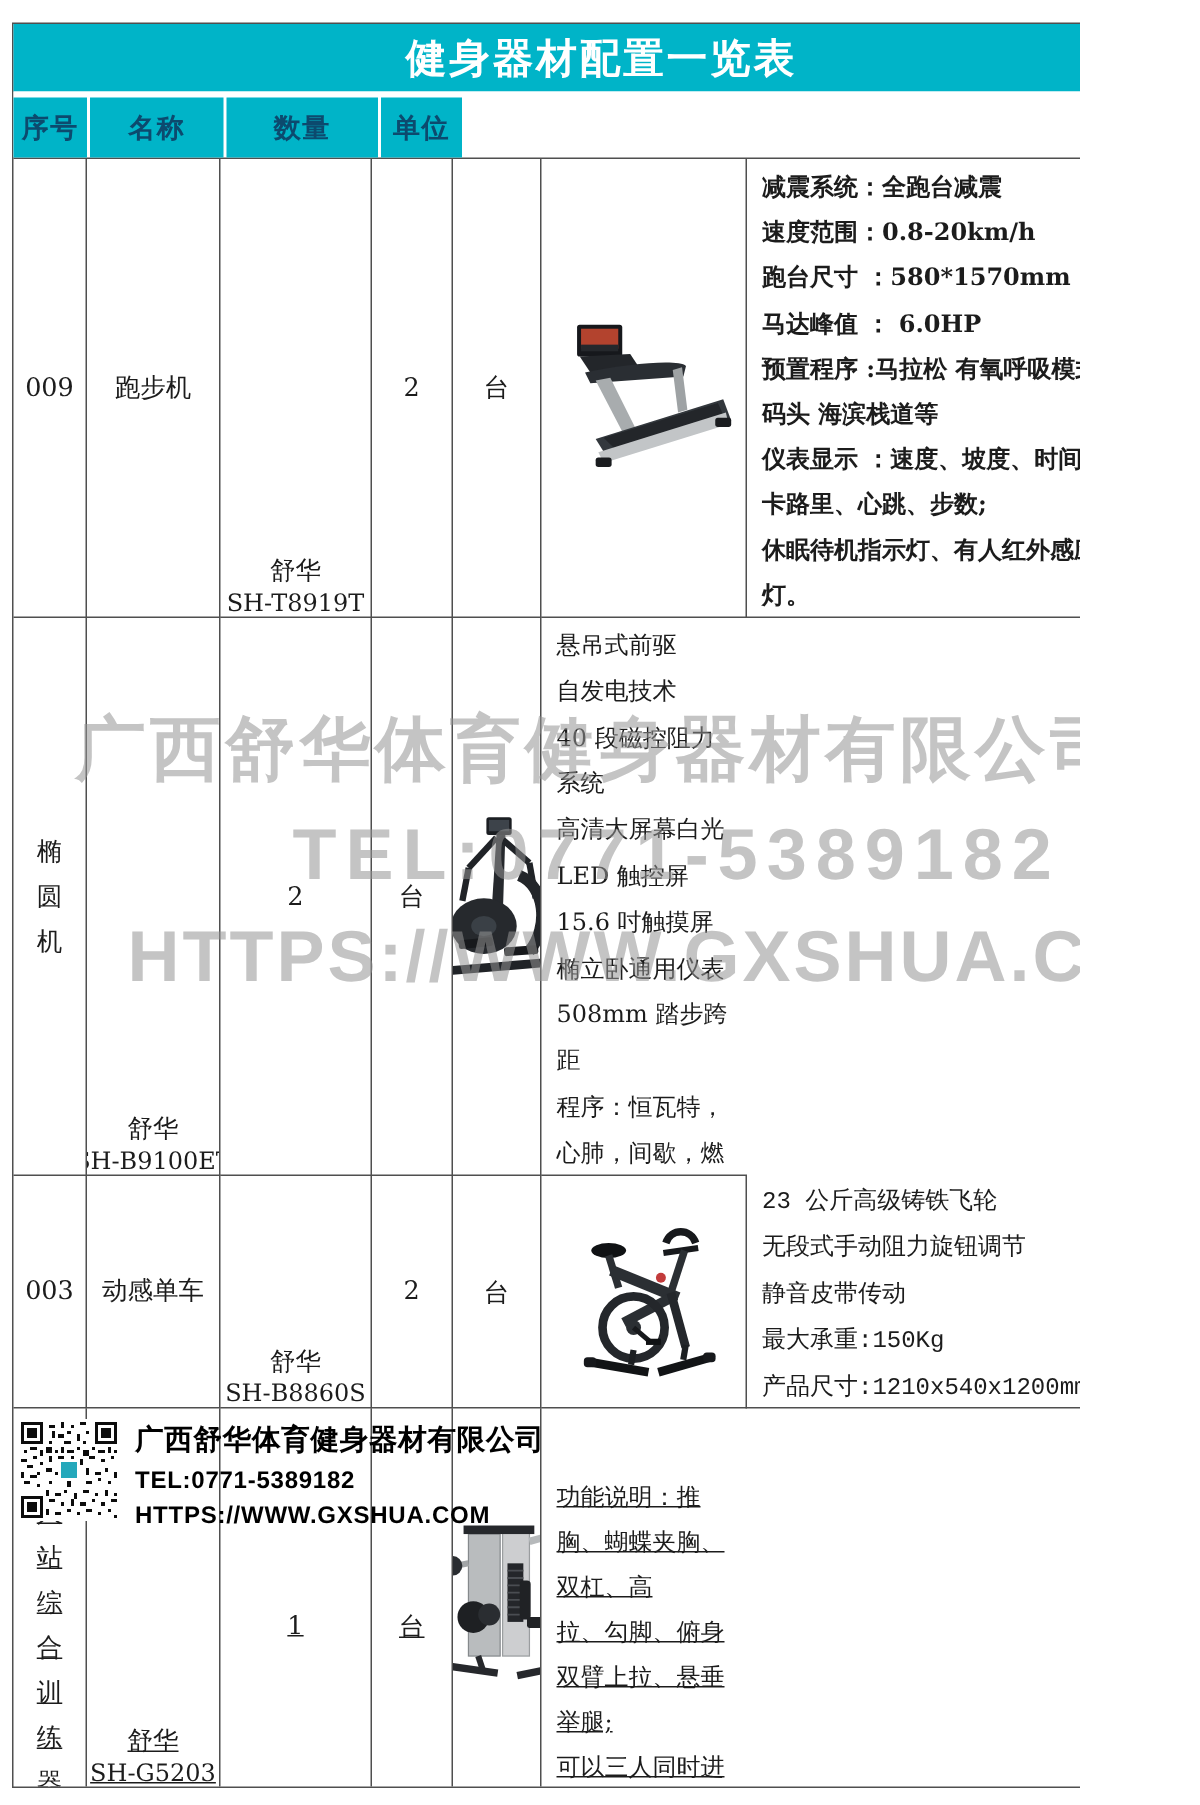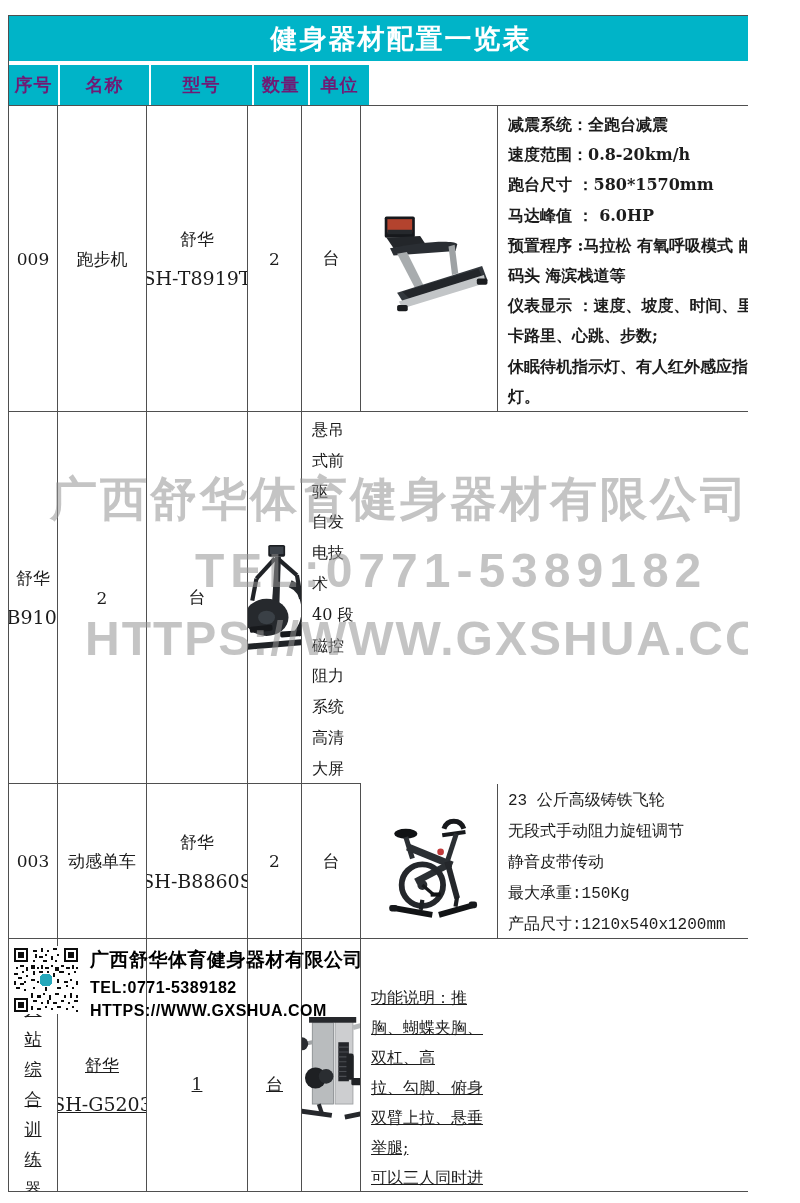--- a/index.html
+++ b/index.html
@@ -1,35 +1,35 @@
 <!DOCTYPE html>
 <html><head>
 <meta charset="utf-8">
 <style>
   html,body{margin:0;padding:0;background:#ffffff;}
   .page{position:relative;width:720px;height:1203px;background:#fff;overflow:hidden;
-        font-family:"Liberation Sans",sans-serif;padding-left:28px;}
+        font-family:"Liberation Sans",sans-serif;}
   .tbl{position:absolute;left:8px;top:15px;width:784px;border:1px solid #4f4f4f;background:#fff;}
   .title-bar{height:45px;background:#00b4c8;color:#fff;font-size:27px;font-weight:bold;
              display:flex;align-items:center;justify-content:center;letter-spacing:2px;}
   .head-row{display:grid;grid-template-columns:49px 89px 101px 54px 59px 137px 1fr;
             height:40px;background:#fff;padding-top:4px;column-gap:2px;}
-  .head-cell{background:#00b4c8;color:#701a75;font-weight:bold;font-size:18px;
+  .head-cell{background:#00b4c8;color:#0c4a6e;font-weight:bold;font-size:18px;
              display:flex;align-items:center;justify-content:center;letter-spacing:1px;}
   .body{border-top:1px solid #4f4f4f;}
   .row{display:grid;grid-template-columns:49px 89px 101px 54px 59px 137px 1fr;}
   .row1{height:306px}.row2{height:372px}.row3{height:155px}.row4{height:252px}
   .cell{border-right:1px solid #4f4f4f;border-bottom:1px solid #4f4f4f;overflow:hidden;
         font-family:"DejaVu Serif","Liberation Serif",serif;font-size:17px;color:#1c1c1c;
         display:flex;flex-direction:column;align-items:center;justify-content:center;text-align:center;}
   .row:last-child .cell{border-bottom:none;text-decoration:underline;}
   .cell:last-child{border-right:none;}
   .c-name{padding:0 8px;line-height:30px;}
-  .c-model{gap:16px;}
-  .model-line{font-size:19px;white-space:nowrap;}
+  .c-model{justify-content:flex-end;}
+  .model-line{font-size:16px;white-space:nowrap;}
   .c-img{justify-content:center;}
   .c-remarks{display:block;text-align:left;white-space:pre-line;padding:6px 6px 0 10px;font-size:16px;}
   .row1 .c-remarks{line-height:30.2px;padding-top:4px;font-weight:bold;}
   .row2 .c-remarks{line-height:30.8px;padding-top:3px;}
   .row3 .c-remarks{line-height:31px;padding-top:2px;font-family:Liberation Mono, monospace;}
   .row4 .c-remarks{line-height:30px;padding-top:44px;}
   .row4 .c-no,.row4 .c-name,.row4 .c-model,.row4 .c-qty,.row4 .c-unit{padding-top:38px;}
   .watermark{position:absolute;left:0;top:0;width:800px;height:1203px;pointer-events:none;
              color:rgba(148,148,148,0.55);font-weight:bold;z-index:6;}
   .wm1{position:absolute;top:468px;left:8px;width:784px;text-align:center;font-size:47px;
@@ -47,21 +47,20 @@
 <body>
 
 <div class="page">
 
   <div class="tbl">
     <div class="title-bar">健身器材配置一览表</div>
 
     <div class="head-row">
       <div class="head-cell">序号</div>
       <div class="head-cell">名称</div>
-      <div class="head-cell">型号</div>
       <div class="head-cell">数量</div>
       <div class="head-cell">单位</div>
     </div>
 
     <div class="body">
 
       <div class="row row1">
         <div class="cell c-no">009</div>
         <div class="cell c-name">跑步机</div>
         <div class="cell c-model">
@@ -92,20 +91,21 @@
 马达峰值 ： 6.0HP
 预置程序 :马拉松 有氧呼吸模式 邮轮
 码头 海滨栈道等
 仪表显示 ：速度、坡度、时间、里程、
 卡路里、心跳、步数;
 休眠待机指示灯、有人红外感应指示灯。
 蓝牙连接(可连接微信舒华运动公众号)</div>
       </div>
 
       <div class="row row2">
+        <div class="cell c-name">椭圆机</div>
         <div class="cell c-model">
           <div>舒华</div>
           <div class="model-line">SH-B9100ET</div>
         </div>
         <div class="cell c-qty">2</div>
         <div class="cell c-unit">台</div>
         <div class="cell c-img">
           <svg viewBox="0 0 140 170" width="118" height="150">
             <rect x="62" y="22" width="20" height="14" rx="2" fill="#1b1e22"></rect>
             <rect x="64" y="24" width="16" height="9" fill="#3d434a"></rect>

